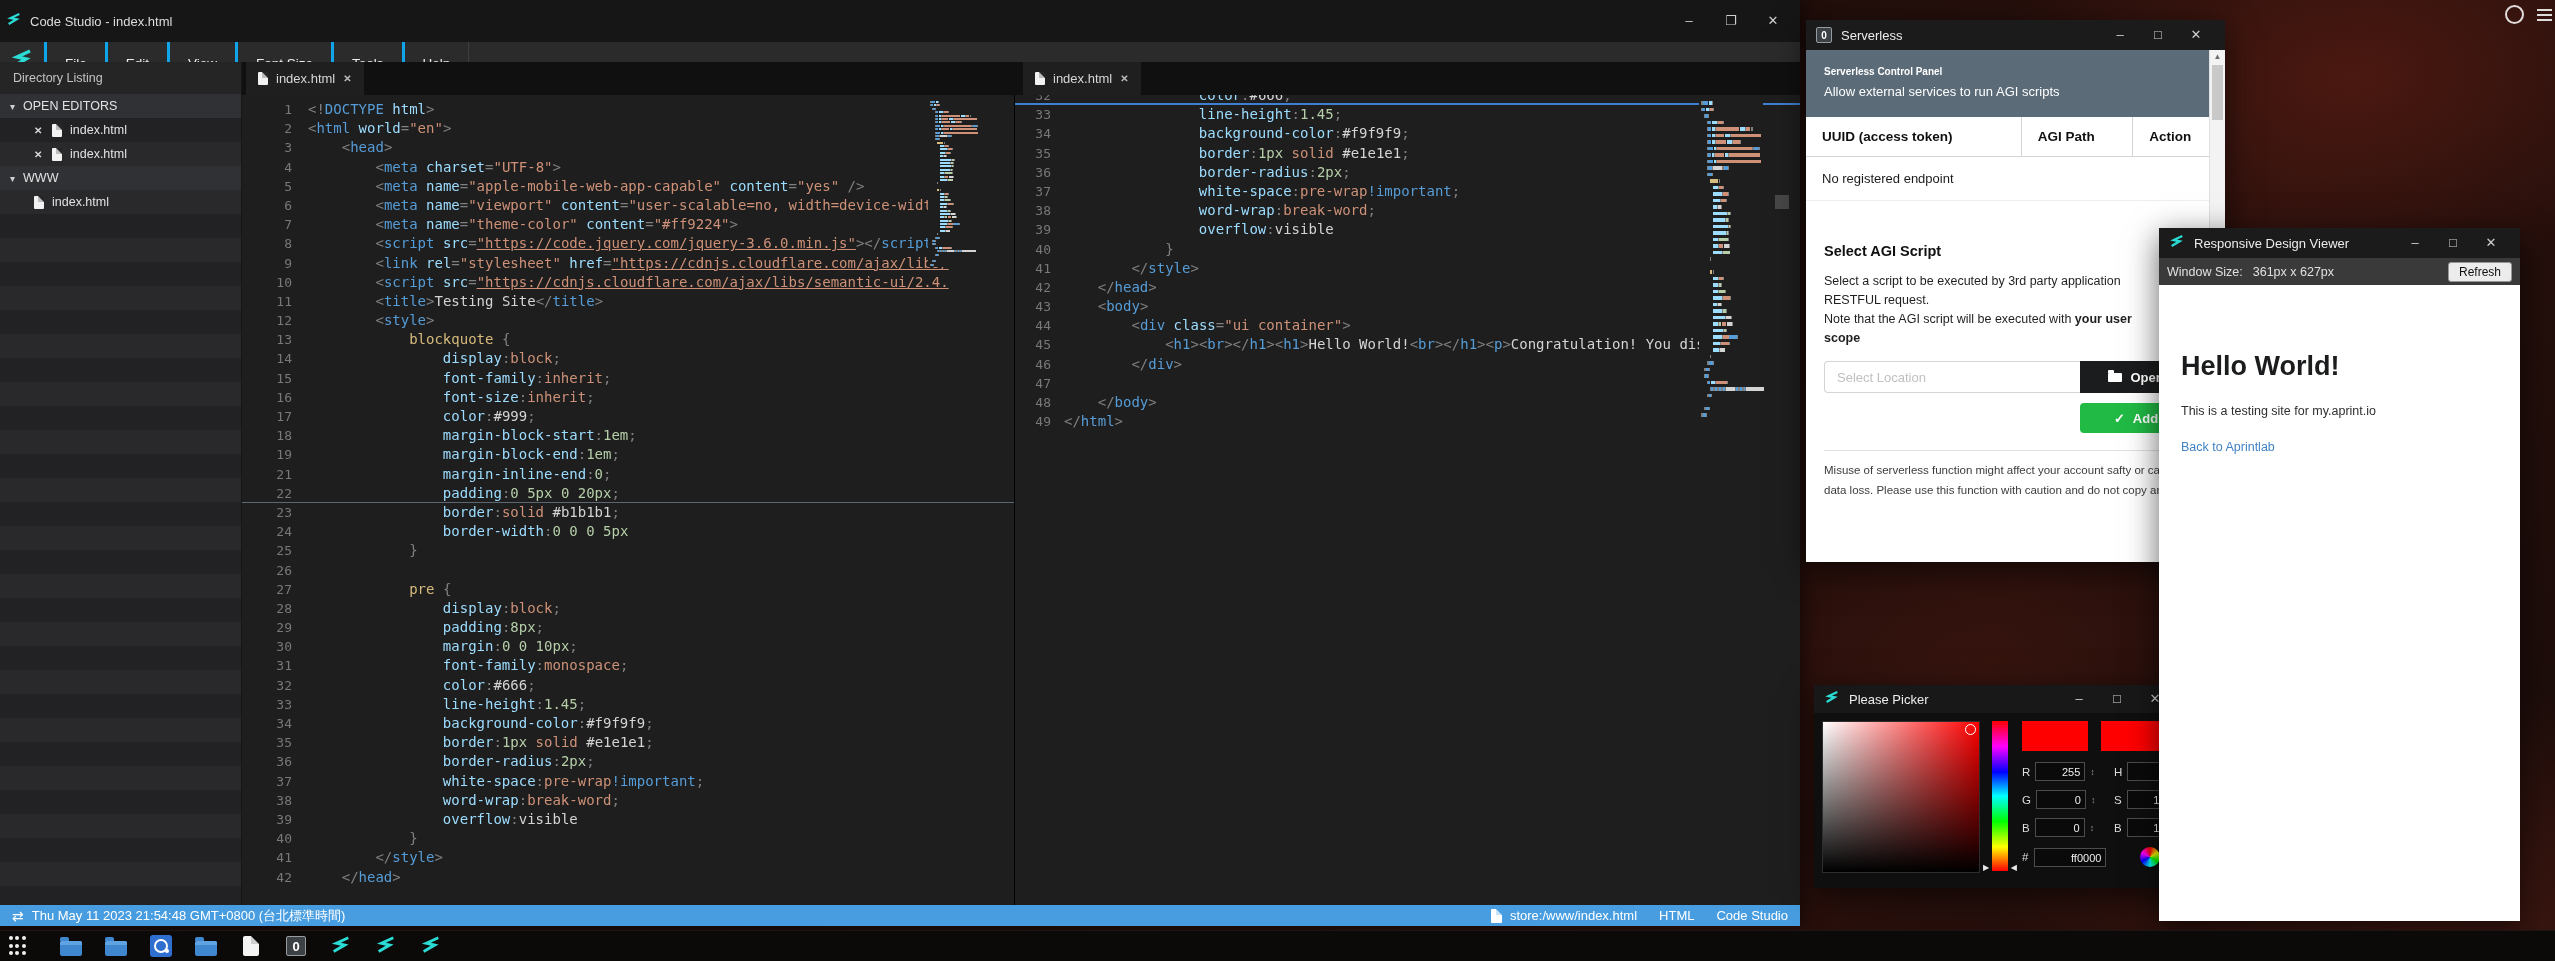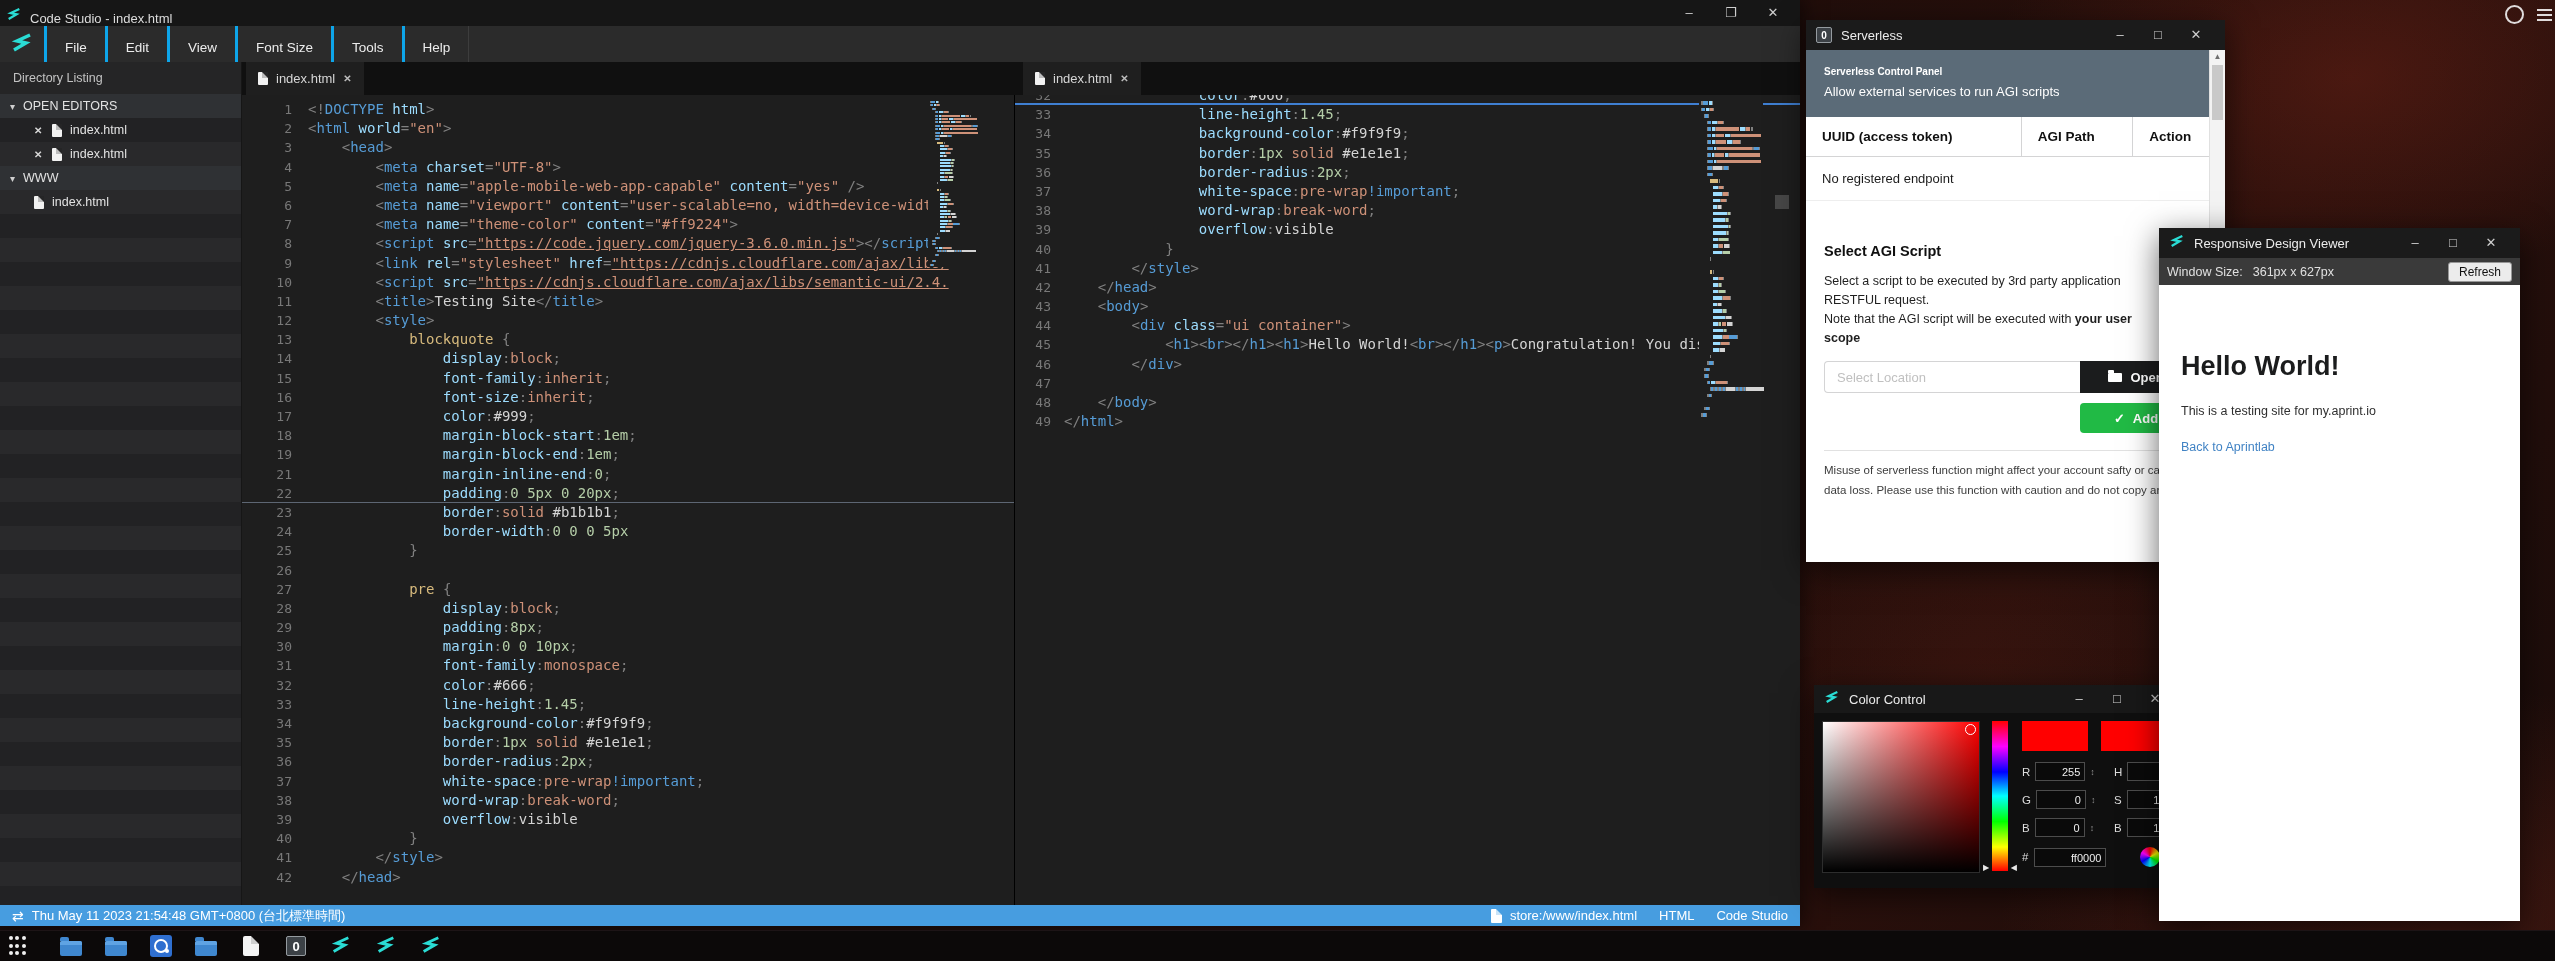--- a/index.html
+++ b/index.html
@@ -7,21 +7,21 @@
     width:2555px;height:961px;position:relative;overflow:hidden;
     font-family:"Liberation Sans",sans-serif;
     background:
       radial-gradient(520px 300px at 92% 8%, rgba(150,45,28,.30), rgba(0,0,0,0) 70%),
       radial-gradient(700px 360px at 96% 96%, rgba(190,60,38,.22), rgba(0,0,0,0) 65%),
       radial-gradient(420px 260px at 78% 70%, rgba(120,40,26,.16), rgba(0,0,0,0) 70%),
       linear-gradient(125deg,#150b09 0%,#1d0d0a 45%,#2a100c 75%,#190c0a 100%);
   }
   
   #main-window{position:absolute;left:0;top:0;width:1800px;height:926px;background:#1e1e1e;box-shadow:4px 0 18px rgba(0,0,0,.5)}
-  .titlebar{height:26px;background:#161616;display:flex;align-items:flex-end;padding:0 6px;color:#dcdcdc;font-size:13px}
+  .titlebar{height:26px;background:#161616;display:flex;align-items:center;padding:8px 6px;color:#dcdcdc;font-size:13px}
   .titlebar .ttl{margin-left:8px}
   .win-controls{margin-left:auto;display:flex}
   .wc{width:42px;text-align:center;color:#cfcfcf;font-size:13px;line-height:26px;cursor:default}
   .menubar{height:36px;background:#2b2b2b;display:flex;align-items:stretch;border-bottom:1px solid #141414}
   .menubar .logo-wrap{display:flex;align-items:center;padding:0 10px}
   .menu-item{padding:4px 18px;color:#ececec;font-size:13.5px;line-height:35px;border-left:3px solid #0ea5e9}
   .menu-item:last-of-type{border-right:1px solid #3d3d3d}
   .logo-s{display:inline-block}
   
   .body-row{position:absolute;top:62px;left:0;width:1800px;bottom:21px;display:flex}
@@ -490,21 +490,21 @@
   </div>
 </div>
 
 <div id="cpicker" class="fwin">
   <div class="f-titlebar">
     <span class="logo-s">
       <svg width="16" height="16" viewBox="0 0 24 24">
           <path d="M20 3 L7 9 L16 11 L4 18" stroke="#2adcd4" stroke-width="3.4" fill="none"></path>
         </svg>
     </span>
-    <span>Color Control</span>
+    <span>Please Picker</span>
     <span class="f-controls">
       <span class="wc">–</span>
       <span class="wc">□</span>
       <span class="wc">✕</span>
     </span>
   </div>
   <div class="cp-content">
     <div class="cp-sat">
       <span class="cp-cursor"></span>
     </div>

